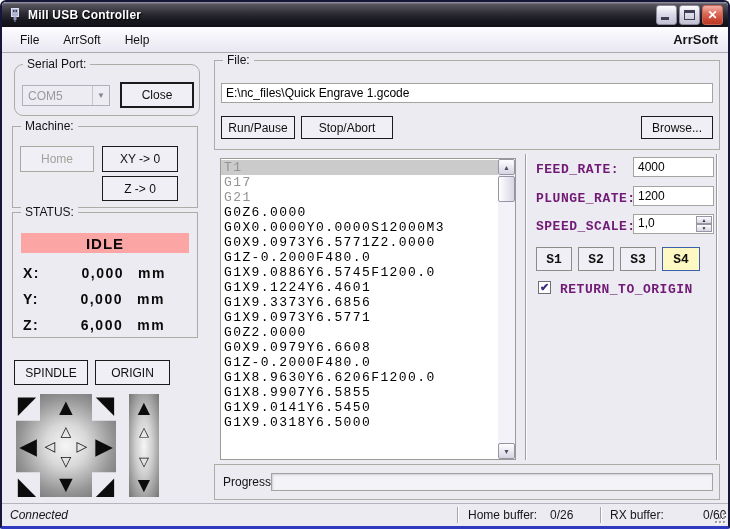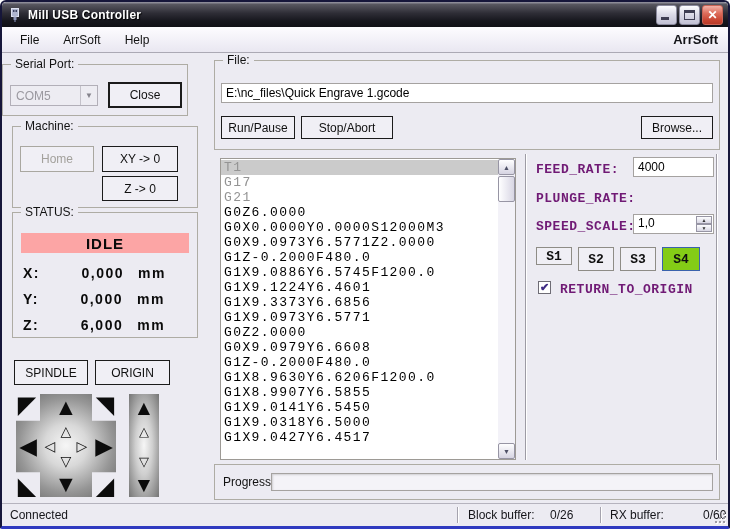--- a/index.html
+++ b/index.html
@@ -40,21 +40,21 @@
   
   .group { position:absolute; border:1px solid #aeaca4; }
   .group > .legend { position:absolute; top:-8px; left:8px; background:#ECEBF2;
     padding:0 4px; font-size:12px; color:#121212; }
   
   .btn { position:absolute; background:#f0eff5; border:1px solid #1b1b1b; color:#101010;
     font-size:12px; display:flex; align-items:center; justify-content:center; cursor:default; }
   .btn.thick { border-width:2px; }
   .btn.disabled { border-color:#a9a7a0; color:#a3a19c; }
   .btn.sgray { border-color:#8e8c86; font-family:"Liberation Mono",monospace; font-weight:bold; font-size:13px; }
-  .btn.sactive { background:#84cc16; border-color:#3a62ac; }
+  .btn.sactive { background:#fef9c3; border-color:#3a62ac; }
   .tin { position:absolute; background:#fff; border:1px solid #a5a2a0; font-size:12px;
     padding:1px 4px; color:#000; outline:none; }
   .combo { position:absolute; background:#edecf2; border:1px solid #b2afb8; color:#9b99a0;
     font-size:12px; display:flex; align-items:center; padding-left:5px; }
   .combo .carrow { margin-left:auto; border-left:1px solid #c4c2ca; align-self:stretch;
     display:flex; align-items:center; padding:0 4px; font-size:8px; color:#85838c; }
   
   .idle { position:absolute; left:8px; top:20px; width:168px; height:20px; background:#fca5a5;
     font-weight:bold; font-size:15px; letter-spacing:1px; color:#0a0a0a;
     display:flex; align-items:center; justify-content:center; }
@@ -133,21 +133,21 @@
     <div class="tbtn close">✕</div>
   </div>
 
   <div id="menubar">
     <span class="mi">File</span>
     <span class="mi">ArrSoft</span>
     <span class="mi">Help</span>
     <span class="brand">ArrSoft</span>
   </div>
 
-  <div class="group" style="left:0; top:62px; width:186px; height:52px;">
+  <div class="group" style="left:12px; top:62px; width:186px; height:52px;border-radius:9px;">
     <span class="legend">Serial Port:</span>
     <div class="combo" style="left:7px; top:20px; width:88px; height:21px;">
       <span>COM5</span>
       <span class="carrow">▼</span>
     </div>
     <div class="btn thick" style="left:105px; top:17px; width:74px; height:26px;">Close</div>
   </div>
 
   <div class="group" style="left:10px; top:124px; width:186px; height:82px;">
     <span class="legend">Machine:</span>
@@ -223,67 +223,67 @@
       <div class="gl">G1X9.1224Y6.4601</div>
       <div class="gl">G1X9.3373Y6.6856</div>
       <div class="gl">G1X9.0973Y6.5771</div>
       <div class="gl">G0Z2.0000</div>
       <div class="gl">G0X9.0979Y6.6608</div>
       <div class="gl">G1Z-0.2000F480.0</div>
       <div class="gl">G1X8.9630Y6.6206F1200.0</div>
       <div class="gl">G1X8.9907Y6.5855</div>
       <div class="gl">G1X9.0141Y6.5450</div>
       <div class="gl">G1X9.0318Y6.5000</div>
-      <div class="gl">G1X9.0427Y6.4517</div>
     </div>
     <div class="sb">
       <div class="sbtn" style="top:0;">
           <span>▲</span>
         </div>
       <div class="sthumb"></div>
       <div class="sbtn" style="bottom:0;">
           <span>▼</span>
         </div>
     </div>
   </div>
 
   <div class="sep-v" style="left:523px; top:152px; height:306px;"></div>
   <div class="sep-v" style="left:714px; top:152px; height:306px;"></div>
 
   <span class="plabel" style="left:534px; top:160px;">FEED_RATE:</span>
   <input class="tin" style="left: 631px; top: 155px; width: 81px; height: 20px;" value="4000">
   <span class="plabel" style="left:534px; top:189px;">PLUNGE_RATE:</span>
+  <input class="tin" style="left: 631px; top: 184px; width: 81px; height: 20px;" value="1200">
   <span class="plabel" style="left:534px; top:217px;">SPEED_SCALE:</span>
   <div class="tin" style="left:631px; top:212px; width:81px; height:20px;">
     <span>1,0</span>
     <span class="spin">
       <div>▲</div>
       <div>▼</div>
     </span>
   </div>
 
-  <div class="btn sgray" style="left:534px; top:245px; width:36px; height:18px;">S1</div>
+  <div class="btn sgray" style="left:534px; top:245px; width:36px; height:24px;">S1</div>
   <div class="btn sgray" style="left:576px; top:245px; width:36px; height:24px;">S2</div>
   <div class="btn sgray" style="left:618px; top:245px; width:36px; height:24px;">S3</div>
   <div class="btn sgray sactive" style="left:660px; top:245px; width:38px; height:24px;">S4</div>
 
   <div class="cbox" style="left:536px; top:279px;">
     <span>✔</span>
   </div>
   <span class="plabel" style="left:558px; top:280px;">RETURN_TO_ORIGIN</span>
 
   <div class="group" style="left:212px; top:462px; width:506px; height:36px;">
     <span style="position:absolute; left:8px; top:10px; font-size:12px; color:#121212;">Progress:</span>
     <div id="progressbar" style="left:56px; top:8px; width:442px; height:18px;"></div>
   </div>
 
   <div id="statusbar">
-    <span style="left:8px;">Connected</span>
+    <span style="left:8px;font-style:italic;">Connected</span>
     <div class="ssep" style="left:455px;"></div>
-    <span style="left:466px;">Block buffer:</span>
+    <span style="left:466px;">Home buffer:</span>
     <span style="left:548px;">0/26</span>
     <div class="ssep" style="left:598px;"></div>
     <span style="left:608px;">RX buffer:</span>
     <span style="left:675px;margin-left:26px;">0/60</span>
     <div class="grip">
       <i style="right:0; bottom:0;"></i>
         <i style="right:4px; bottom:0;"></i>
         <i style="right:8px; bottom:0;"></i>
       <i style="right:0; bottom:4px;"></i>
         <i style="right:4px; bottom:4px;"></i>

